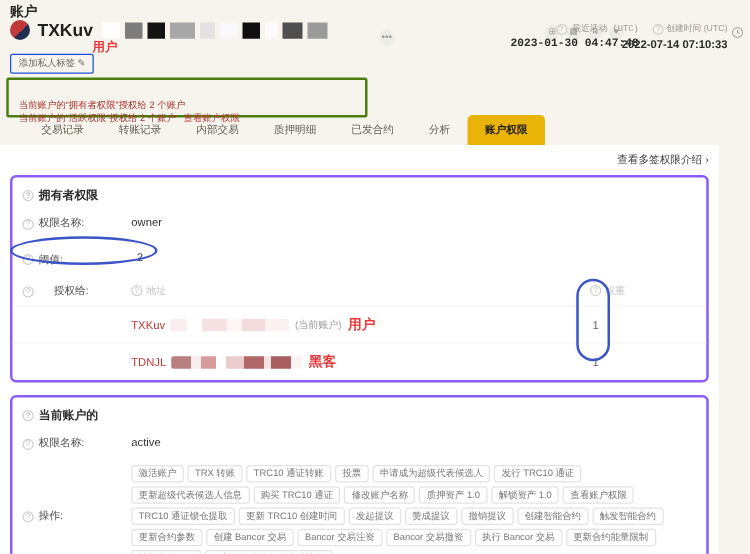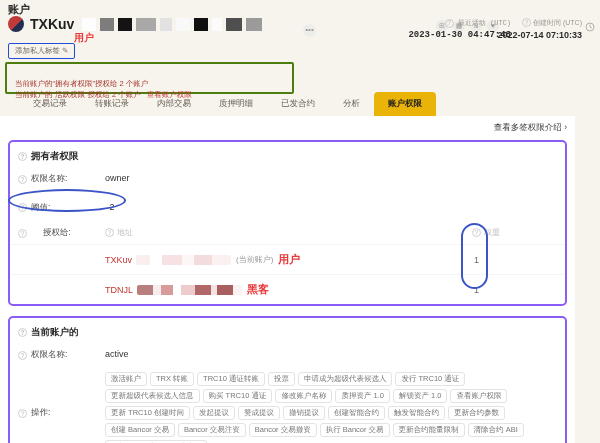--- a/index.html
+++ b/index.html
@@ -215,20 +215,21 @@
             <span class="tag">TRC10 通证转账</span>
             <span class="tag">投票</span>
             <span class="tag">申请成为超级代表候选人</span>
             <span class="tag">发行 TRC10 通证</span>
             <span class="tag">更新超级代表候选人信息</span>
             <span class="tag">购买 TRC10 通证</span>
             <span class="tag">修改账户名称</span>
             <span class="tag">质押资产 1.0</span>
             <span class="tag">解锁资产 1.0</span>
             <span class="tag">查看账户权限</span>
+            <span class="tag">TRC10 通证锁仓提取</span>
             <span class="tag">更新 TRC10 创建时间</span>
             <span class="tag">发起提议</span>
             <span class="tag">赞成提议</span>
             <span class="tag">撤销提议</span>
             <span class="tag">创建智能合约</span>
             <span class="tag">触发智能合约</span>
             <span class="tag">更新合约参数</span>
             <span class="tag">创建 Bancor 交易</span>
             <span class="tag">Bancor 交易注资</span>
             <span class="tag">Bancor 交易撤资</span>

